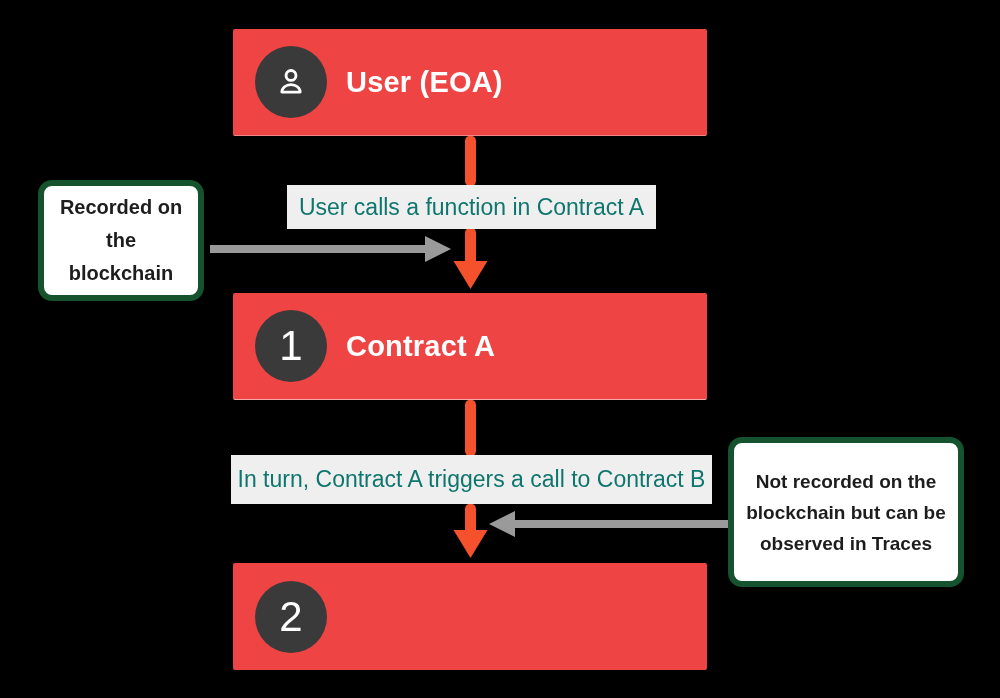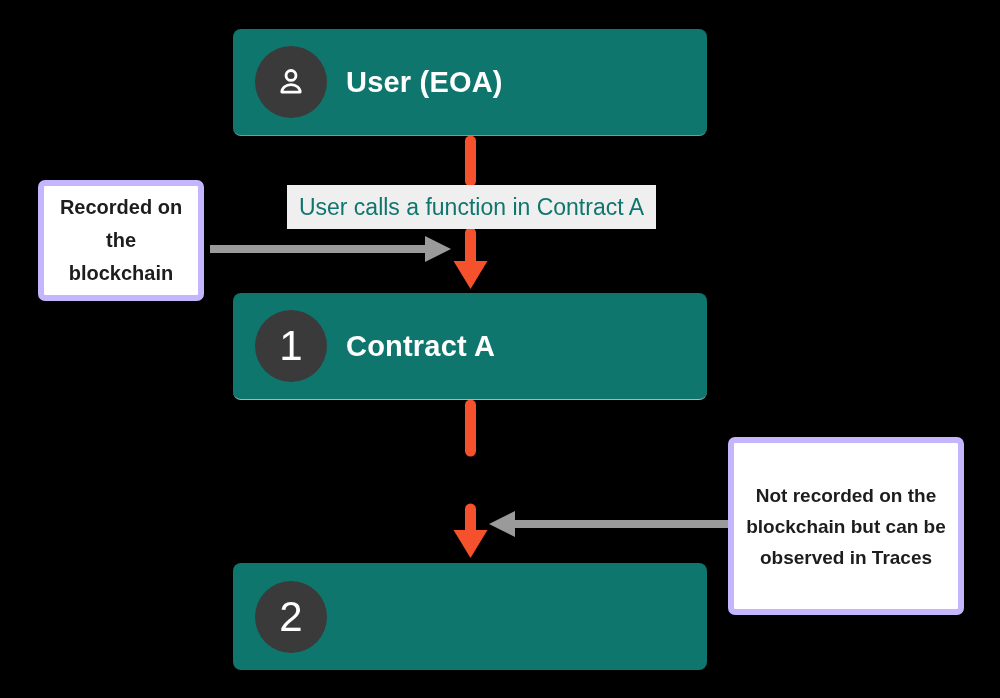--- a/index.html
+++ b/index.html
@@ -9,22 +9,22 @@
     background:#000;
     overflow:hidden;
     font-family:"Liberation Sans", sans-serif;
   }
   .arrow-layer{position:absolute;left:0;top:0;width:1000px;height:698px;z-index:1;pointer-events:none;}
 
   
   .node{
     position:absolute;
     left:233px;width:474px;height:107px;
-    background:#0f766e;
-    border-radius:8px;
+    background:#ef4444;
+    border-radius:2px;
     display:flex;align-items:center;
     z-index:2;
     box-sizing:border-box;
   }
   .node-user{top:29px;border-bottom:1px solid rgba(255,255,255,0.35);}
   .node-a{top:293px;border-bottom:1px solid rgba(255,255,255,0.55);}
   .node-b{top:563px;}
   .badge{
     width:72px;height:72px;border-radius:50%;
     background:#3a3a3a;
@@ -52,36 +52,36 @@
     z-index:3;
     white-space:nowrap;
   }
   .flow-label-1{left:287px;top:185px;width:369px;height:44px;}
   .flow-label-2{left:231px;top:455px;width:481px;height:49px;}
 
   
   .annotation{
     position:absolute;
     background:#fff;
-    border:6px solid #c4b5fd;
-    border-radius:7px;
+    border:6px solid #14532d;
+    border-radius:14px;
     box-sizing:border-box;
     color:#1d1d1d;
     font-weight:700;
     text-align:center;
     display:flex;align-items:center;justify-content:center;
     z-index:2;
   }
   .annotation-left{
     left:38px;top:180px;width:166px;height:121px;
     font-size:20px;line-height:33px;
     padding:0 8px;
   }
   .annotation-right{
-    left:728px;top:437px;width:236px;height:178px;
+    left:728px;top:437px;width:236px;height:150px;
     font-size:19px;line-height:31px;
     padding:8px 10px;
   }
 </style>
 </head>
 <body>
 
 <div class="canvas">
 
   <svg class="arrow-layer" width="1000" height="698" viewBox="0 0 1000 698" xmlns="http://www.w3.org/2000/svg">
@@ -118,17 +118,18 @@
   <div class="node node-a">
     <div class="badge">1</div>
     <div class="node-label">Contract A</div>
   </div>
 
   <div class="node node-b">
     <div class="badge">2</div>
   </div>
 
   <div class="flow-label flow-label-1">User calls a function in Contract A</div>
+  <div class="flow-label flow-label-2">In turn, Contract A triggers a call to Contract B</div>
 
   <div class="annotation annotation-left">Recorded on the blockchain</div>
   <div class="annotation annotation-right">Not recorded on the blockchain but can be observed in Traces</div>
 
 </div>
 
 </body></html>

